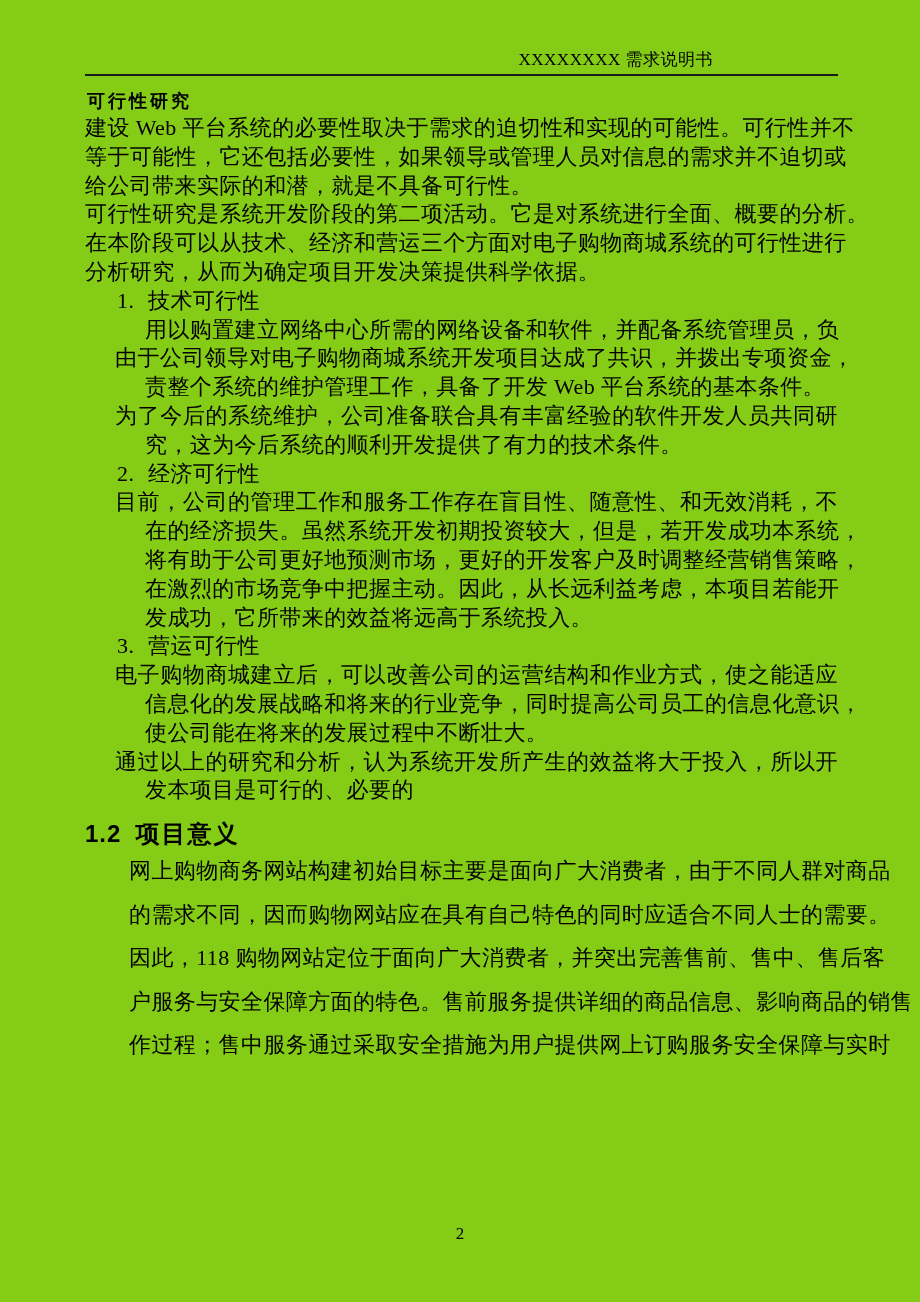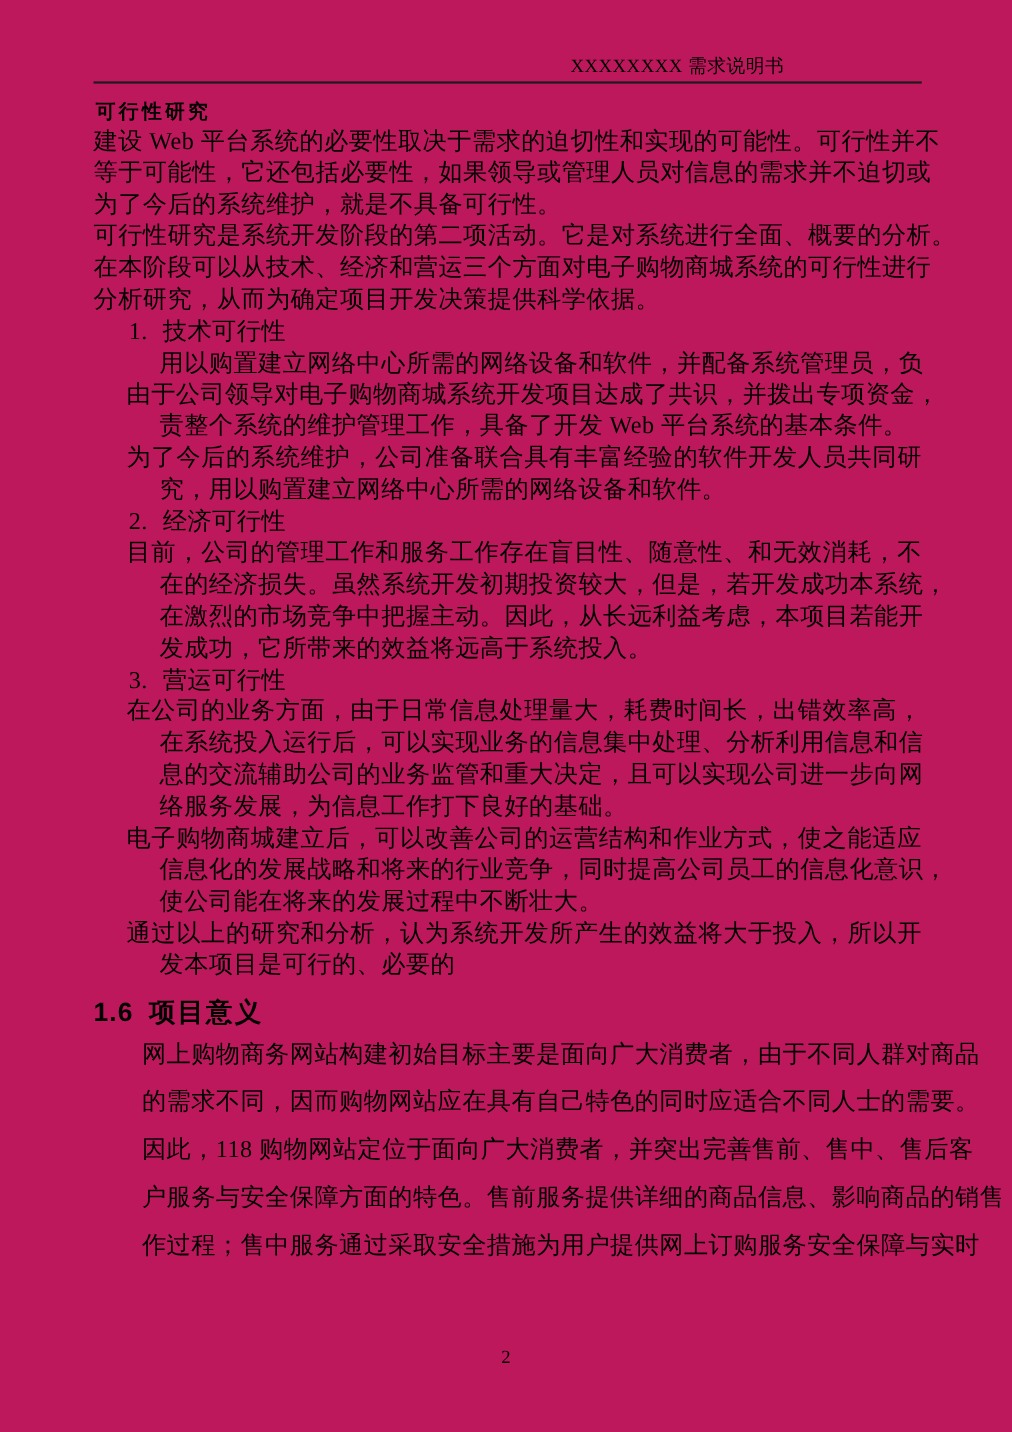--- a/index.html
+++ b/index.html
@@ -1,18 +1,18 @@
 <!DOCTYPE html>
 <html><head>
 <meta charset="utf-8">
 <style>
   html,body { margin:0; padding:0; background:#ffffff; }
   .page {
     position:relative; width:920px; height:1302px;
-    background:#be185d; color:#000000; overflow:hidden;
+    background:#84cc16; color:#000000; overflow:hidden;
     font-family:"Liberation Serif","DejaVu Serif",serif;
   }
   .content { padding:50px 82px 0 85px; }
 
   .header-title {
     font-size:17px; line-height:20px; letter-spacing:.5px;
     text-align:right; padding-right:125px;
   }
   .header-rule { border-bottom:2px solid #1c1c1c; margin-top:4px; }
 
@@ -56,64 +56,59 @@
 
     <div class="header-title">XXXXXXXX 需求说明书</div>
     <div class="header-rule"></div>
 
     <h1 class="sec1-heading">可行性研究</h1>
 
     <div id="sec1-blocks">
         <div class="para flush">
           <div class="tline first just">建设 Web 平台系统的必要性取决于需求的迫切性和实现的可能性。可行性并不</div>
           <div class="tline just">等于可能性，它还包括必要性，如果领导或管理人员对信息的需求并不迫切或</div>
-          <div class="tline">为了今后的系统维护，就是不具备可行性。</div>
+          <div class="tline">给公司带来实际的和潜，就是不具备可行性。</div>
         </div>
         <div class="para flush">
           <div class="tline first just">可行性研究是系统开发阶段的第二项活动。它是对系统进行全面、概要的分析。</div>
           <div class="tline just">在本阶段可以从技术、经济和营运三个方面对电子购物商城系统的可行性进行</div>
           <div class="tline">分析研究，从而为确定项目开发决策提供科学依据。</div>
         </div>
         <div class="list-item"><span class="list-number">1.</span><span>技术可行性</span></div>
         <div class="para hang">
           <div class="tline just">用以购置建立网络中心所需的网络设备和软件，并配备系统管理员，负</div>
           <div class="tline first just">由于公司领导对电子购物商城系统开发项目达成了共识，并拨出专项资金，</div>
           <div class="tline">责整个系统的维护管理工作，具备了开发 Web 平台系统的基本条件。</div>
         </div>
         <div class="para hang">
           <div class="tline first just">为了今后的系统维护，公司准备联合具有丰富经验的软件开发人员共同研</div>
-          <div class="tline">究，用以购置建立网络中心所需的网络设备和软件。</div>
+          <div class="tline">究，这为今后系统的顺利开发提供了有力的技术条件。</div>
         </div>
         <div class="list-item"><span class="list-number">2.</span><span>经济可行性</span></div>
         <div class="para hang">
           <div class="tline first just">目前，公司的管理工作和服务工作存在盲目性、随意性、和无效消耗，不</div>
           <div class="tline just">在的经济损失。虽然系统开发初期投资较大，但是，若开发成功本系统，</div>
+          <div class="tline just">将有助于公司更好地预测市场，更好的开发客户及时调整经营销售策略，</div>
           <div class="tline just">在激烈的市场竞争中把握主动。因此，从长远利益考虑，本项目若能开</div>
           <div class="tline">发成功，它所带来的效益将远高于系统投入。</div>
         </div>
         <div class="list-item"><span class="list-number">3.</span><span>营运可行性</span></div>
-        <div class="para hang">
-          <div class="tline first just">在公司的业务方面，由于日常信息处理量大，耗费时间长，出错效率高，</div>
-          <div class="tline just">在系统投入运行后，可以实现业务的信息集中处理、分析利用信息和信</div>
-          <div class="tline just">息的交流辅助公司的业务监管和重大决定，且可以实现公司进一步向网</div>
-          <div class="tline">络服务发展，为信息工作打下良好的基础。</div>
-        </div>
         <div class="para hang">
           <div class="tline first just">电子购物商城建立后，可以改善公司的运营结构和作业方式，使之能适应</div>
           <div class="tline just">信息化的发展战略和将来的行业竞争，同时提高公司员工的信息化意识，</div>
           <div class="tline">使公司能在将来的发展过程中不断壮大。</div>
         </div>
         <div class="para hang">
           <div class="tline first just">通过以上的研究和分析，认为系统开发所产生的效益将大于投入，所以开</div>
           <div class="tline">发本项目是可行的、必要的</div>
         </div>
       </div>
 
     <h2 class="sec2-heading">
-      <span class="hnum">1.6</span><span class="htext">项目意义</span>
+      <span class="hnum">1.2</span><span class="htext">项目意义</span>
     </h2>
 
     <div id="sec2-paragraphs">
         <div>
           <div class="tline2 just">网上购物商务网站构建初始目标主要是面向广大消费者，由于不同人群对商品</div>
           <div class="tline2">的需求不同，因而购物网站应在具有自己特色的同时应适合不同人士的需要。</div>
         </div>
         <div>
           <div class="tline2 just">因此，118 购物网站定位于面向广大消费者，并突出完善售前、售中、售后客</div>
           <div class="tline2 just">户服务与安全保障方面的特色。售前服务提供详细的商品信息、影响商品的销售</div>

